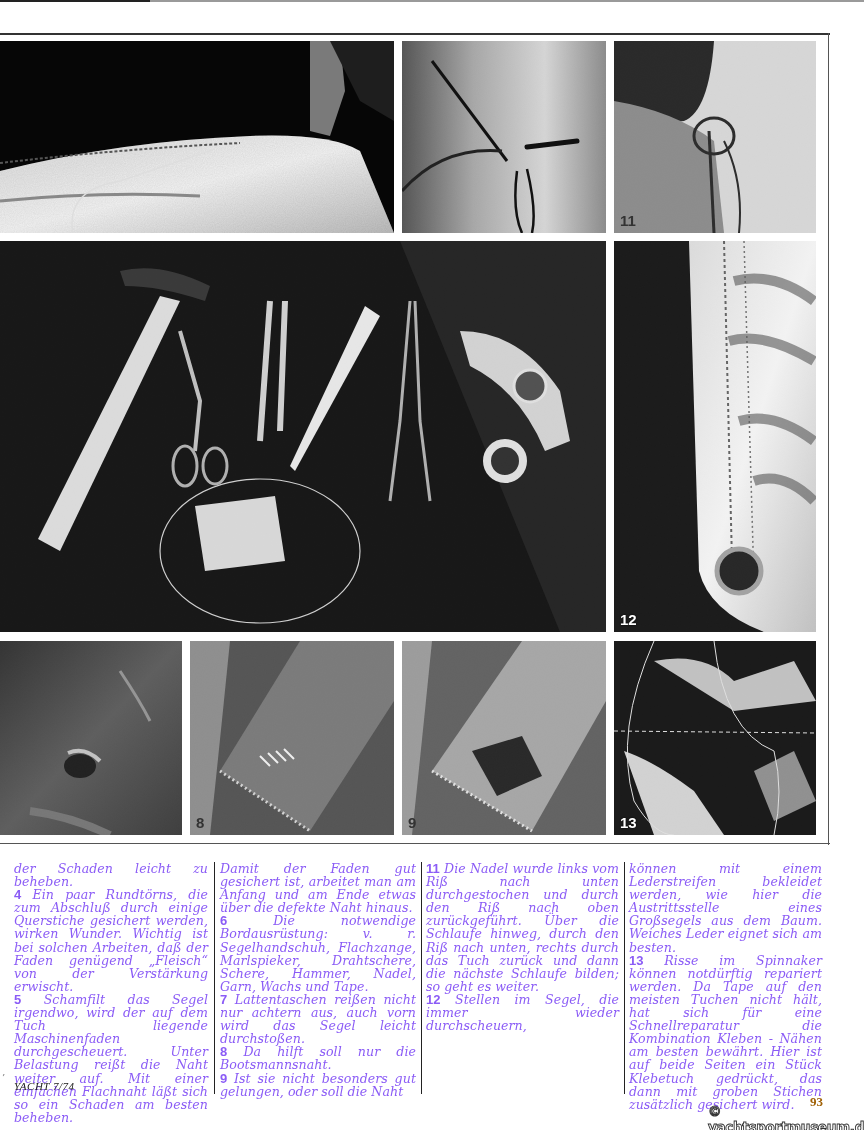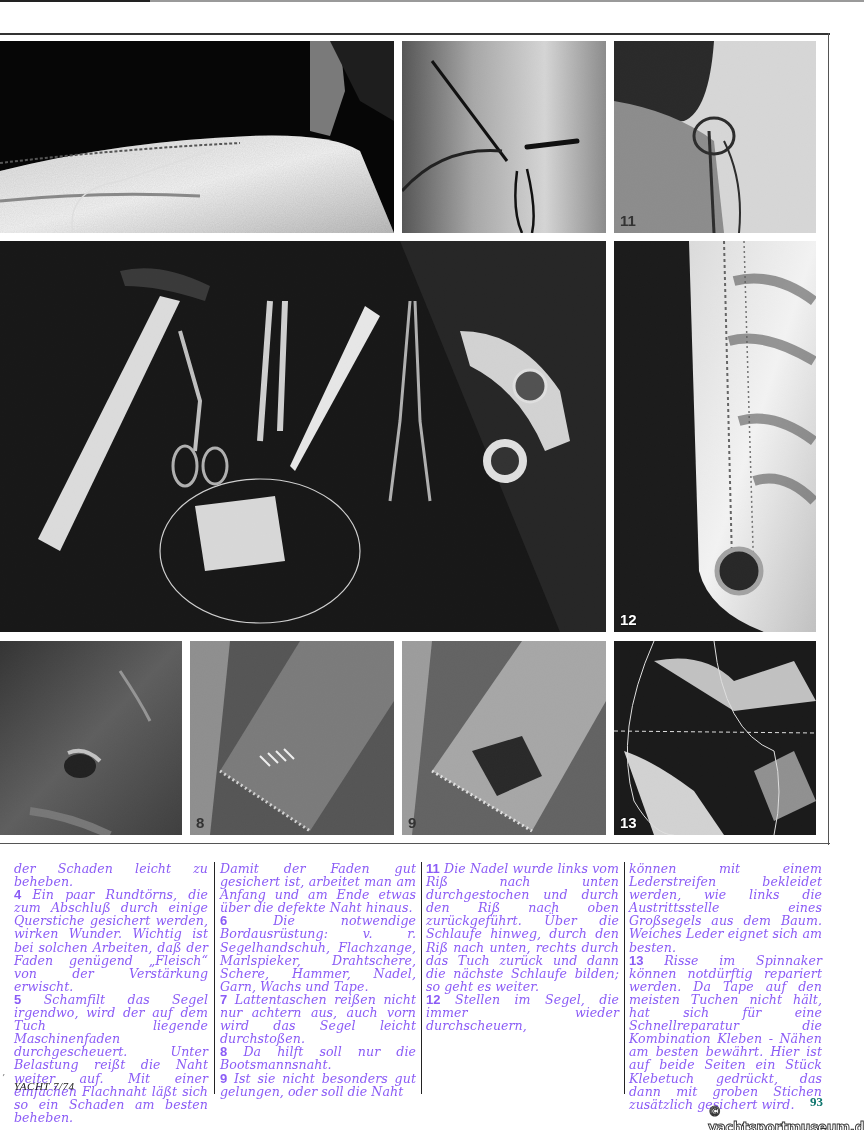--- a/index.html
+++ b/index.html
@@ -11,21 +11,21 @@
   .frame-bottom { position: absolute; left: 0; top: 843px; width: 830px; height: 1px; background: #555; }
   .photo { position: absolute; overflow: hidden; }
   .photo svg { display: block; width: 100%; height: 100%; }
   .photo-num { position: absolute; left: 6px; bottom: 4px; font-family: "Liberation Sans", sans-serif; font-weight: bold; font-size: 15px; color: #fff; text-shadow: 0 0 2px #000; }
   .photo-num.dark { color: #333; text-shadow: none; }
   .col { position: absolute; top: 862px; font-family: "DejaVu Serif", serif; font-style: italic; font-size: 12.6px; line-height: 13.1px; text-align: justify; color: #8b5cf6; letter-spacing: 0.05px; }
   .col p { margin: 0; }
   .col .num { font-family: "Liberation Sans", sans-serif; font-style: normal; font-weight: bold; font-size: 13px; }
   .rule { position: absolute; top: 862px; width: 1px; height: 232px; background: #222; }
   .footer-left { position: absolute; left: 14px; top: 1080px; font-family: "Liberation Serif", serif; font-size: 11px; letter-spacing: 0.5px; color: #222; font-style: italic; }
-  .page-num { position: absolute; left: 810px; top: 1094px; font-family: "Liberation Serif", serif; font-size: 13px; font-weight: bold; color: #0f766e; }
+  .page-num { position: absolute; left: 810px; top: 1094px; font-family: "Liberation Serif", serif; font-size: 13px; font-weight: bold; color: #a16207; }
   .watermark { position: absolute; left: 708px; top: 1103px; font-family: "DejaVu Sans", sans-serif; font-size: 13.5px; font-weight: bold; color: #fff; -webkit-text-stroke: 0.9px #333; letter-spacing: -0.3px; }
   .edge-mark { position: absolute; left: 2px; top: 1072px; font-size: 10px; color: #777; }
 </style>
 </head>
 <body>
 
 <div class="topline"></div>
 <div class="topline-dark"></div>
 <div class="frame-line"></div>
 <div class="frame-right"></div>
@@ -201,20 +201,20 @@
 </div>
 <div class="rule" style="left:421px;"></div>
 
 <div class="col" style="left:426px;width:193px;">
   <p><span class="num">11</span> <span>Die Nadel wurde links vom Riß nach unten durchgestochen und durch den Riß nach oben zurückgeführt. Über die Schlaufe hinweg, durch den Riß nach unten, rechts durch das Tuch zurück und dann die nächste Schlaufe bilden; so geht es weiter.</span></p>
   <p><span class="num">12</span> <span>Stellen im Segel, die immer wieder durchscheuern,</span></p>
 </div>
 <div class="rule" style="left:624px;"></div>
 
 <div class="col" style="left:629px;width:193px;">
-  <p><span>können mit einem Lederstreifen bekleidet werden, wie links die Austrittsstelle eines Großsegels aus dem Baum. Weiches Leder eignet sich am besten.</span></p>
+  <p><span>können mit einem Lederstreifen bekleidet werden, wie hier die Austrittsstelle eines Großsegels aus dem Baum. Weiches Leder eignet sich am besten.</span></p>
   <p><span class="num">13</span> <span>Risse im Spinnaker können notdürftig repariert werden. Da Tape auf den meisten Tuchen nicht hält, hat sich für eine Schnellreparatur die Kombination Kleben - Nähen am besten bewährt. Hier ist auf beide Seiten ein Stück Klebetuch gedrückt, das dann mit groben Stichen zusätzlich gesichert wird.</span></p>
 </div>
 
 <div class="edge-mark">’</div>
 <div class="footer-left">YACHT 7/74</div>
 <div class="page-num">93</div>
 <div class="watermark">© yachtsportmuseum.de</div>
 
 </body></html>

